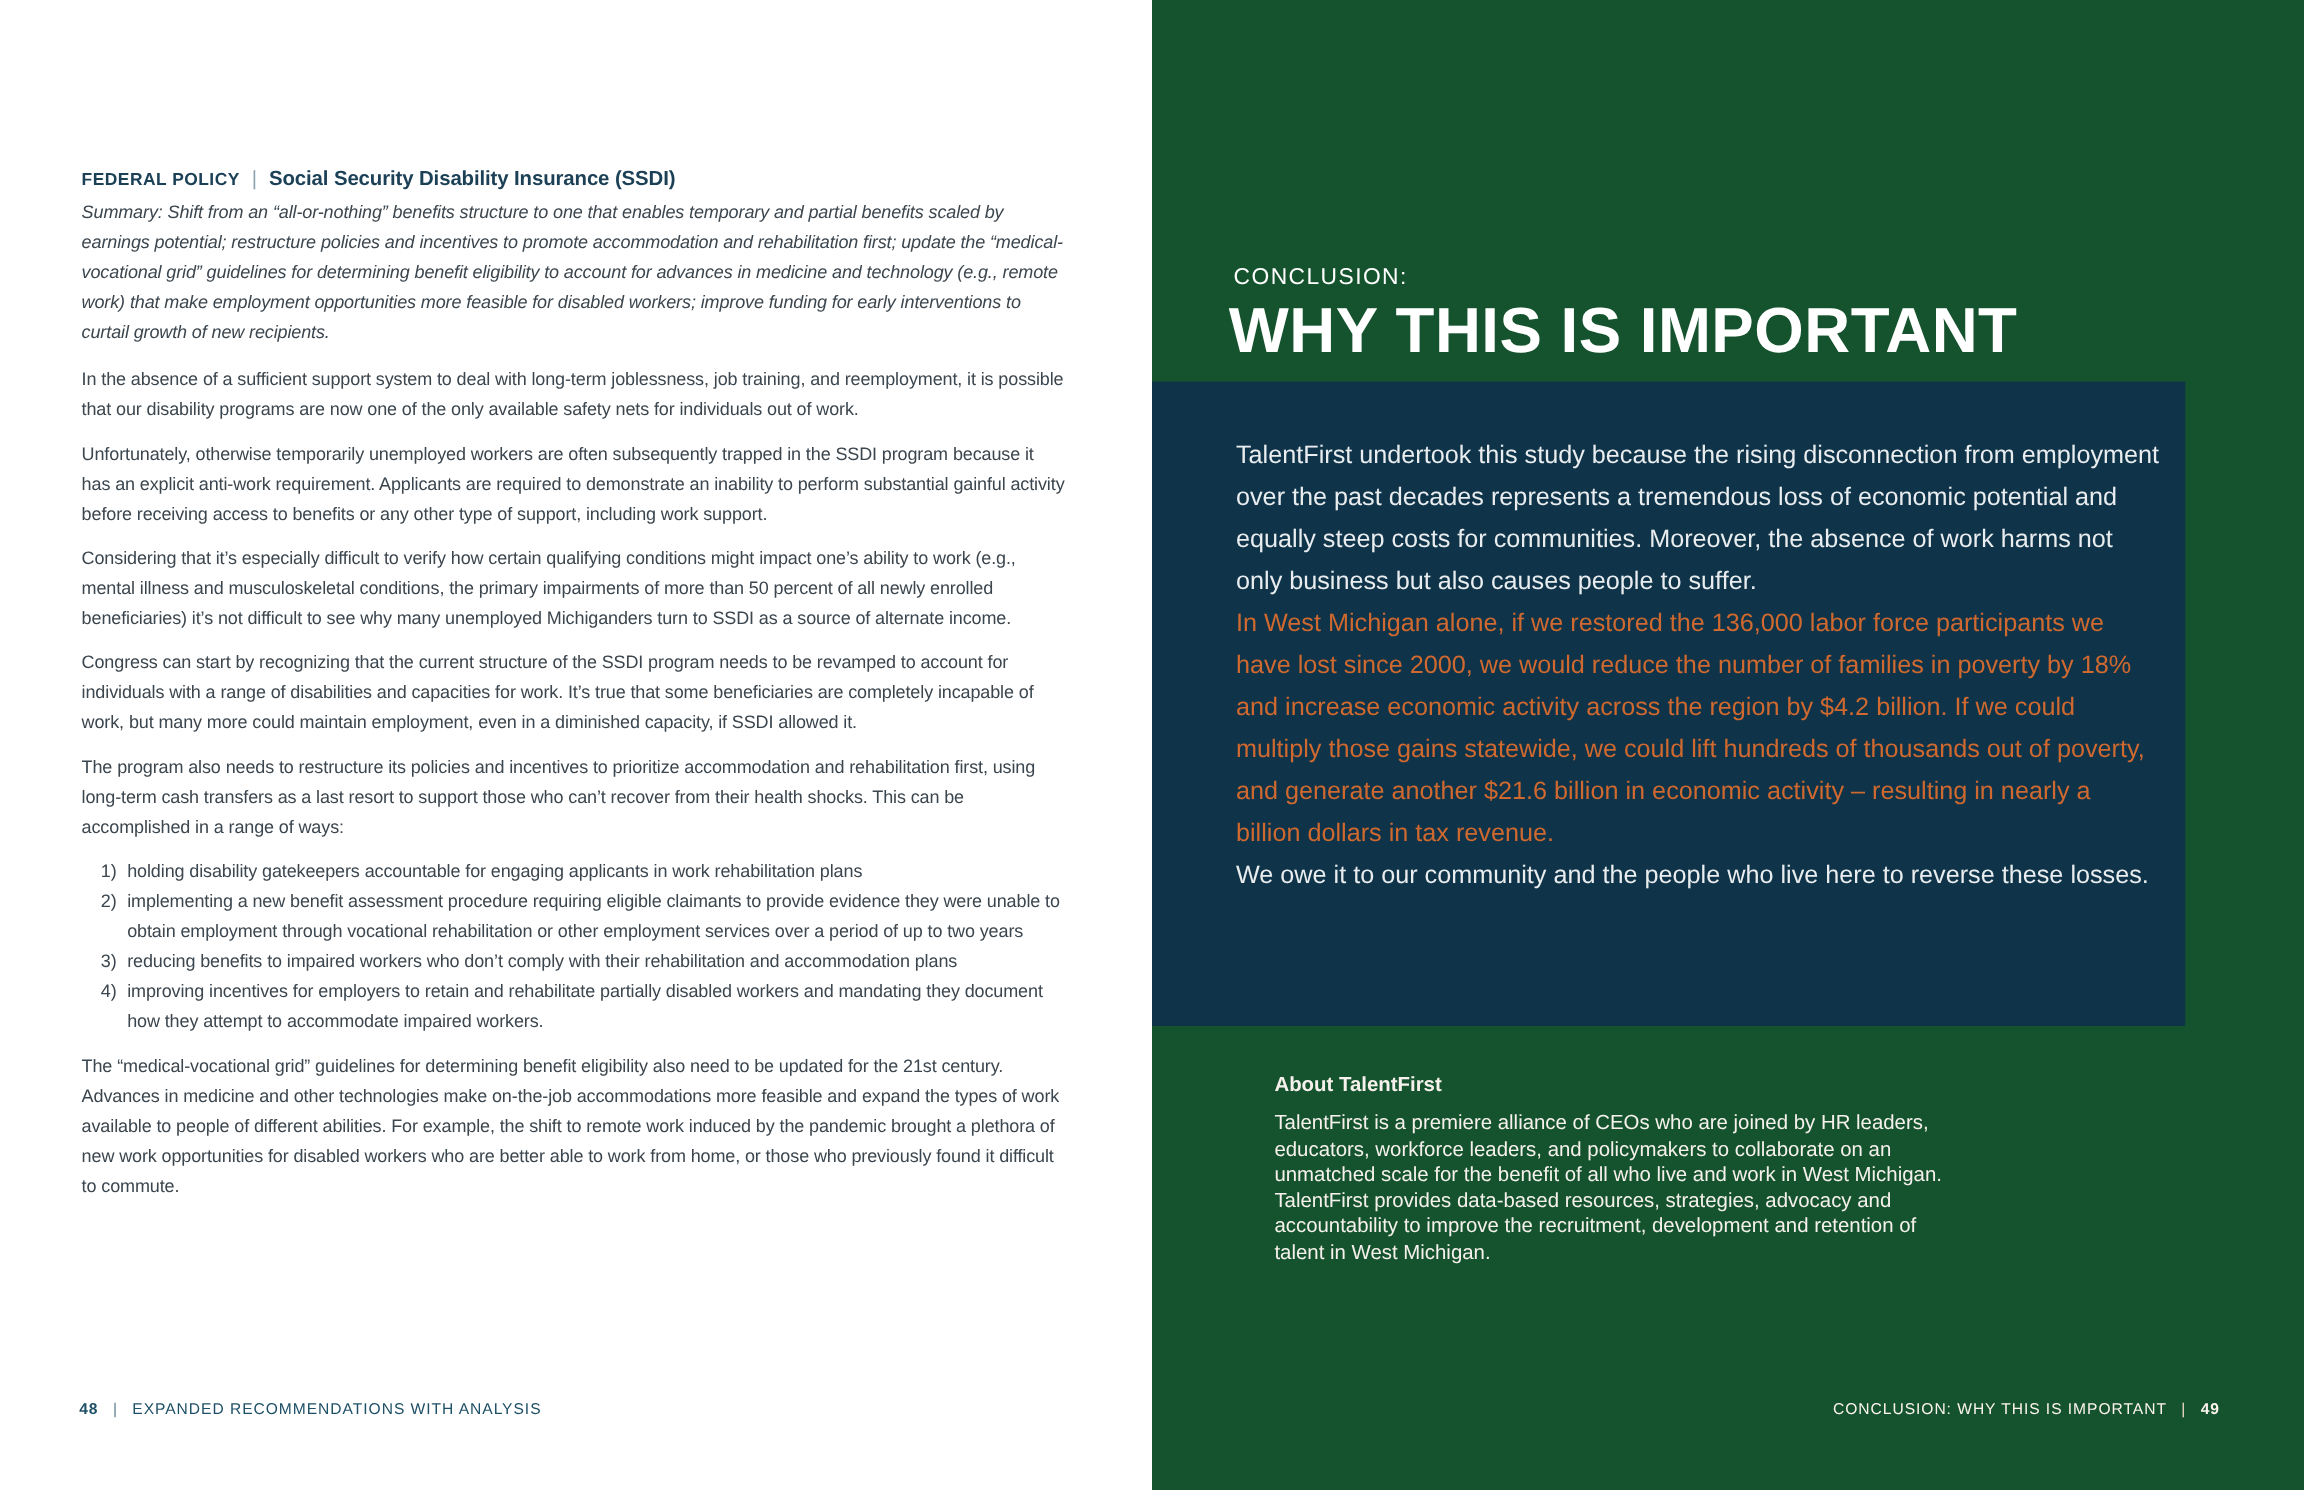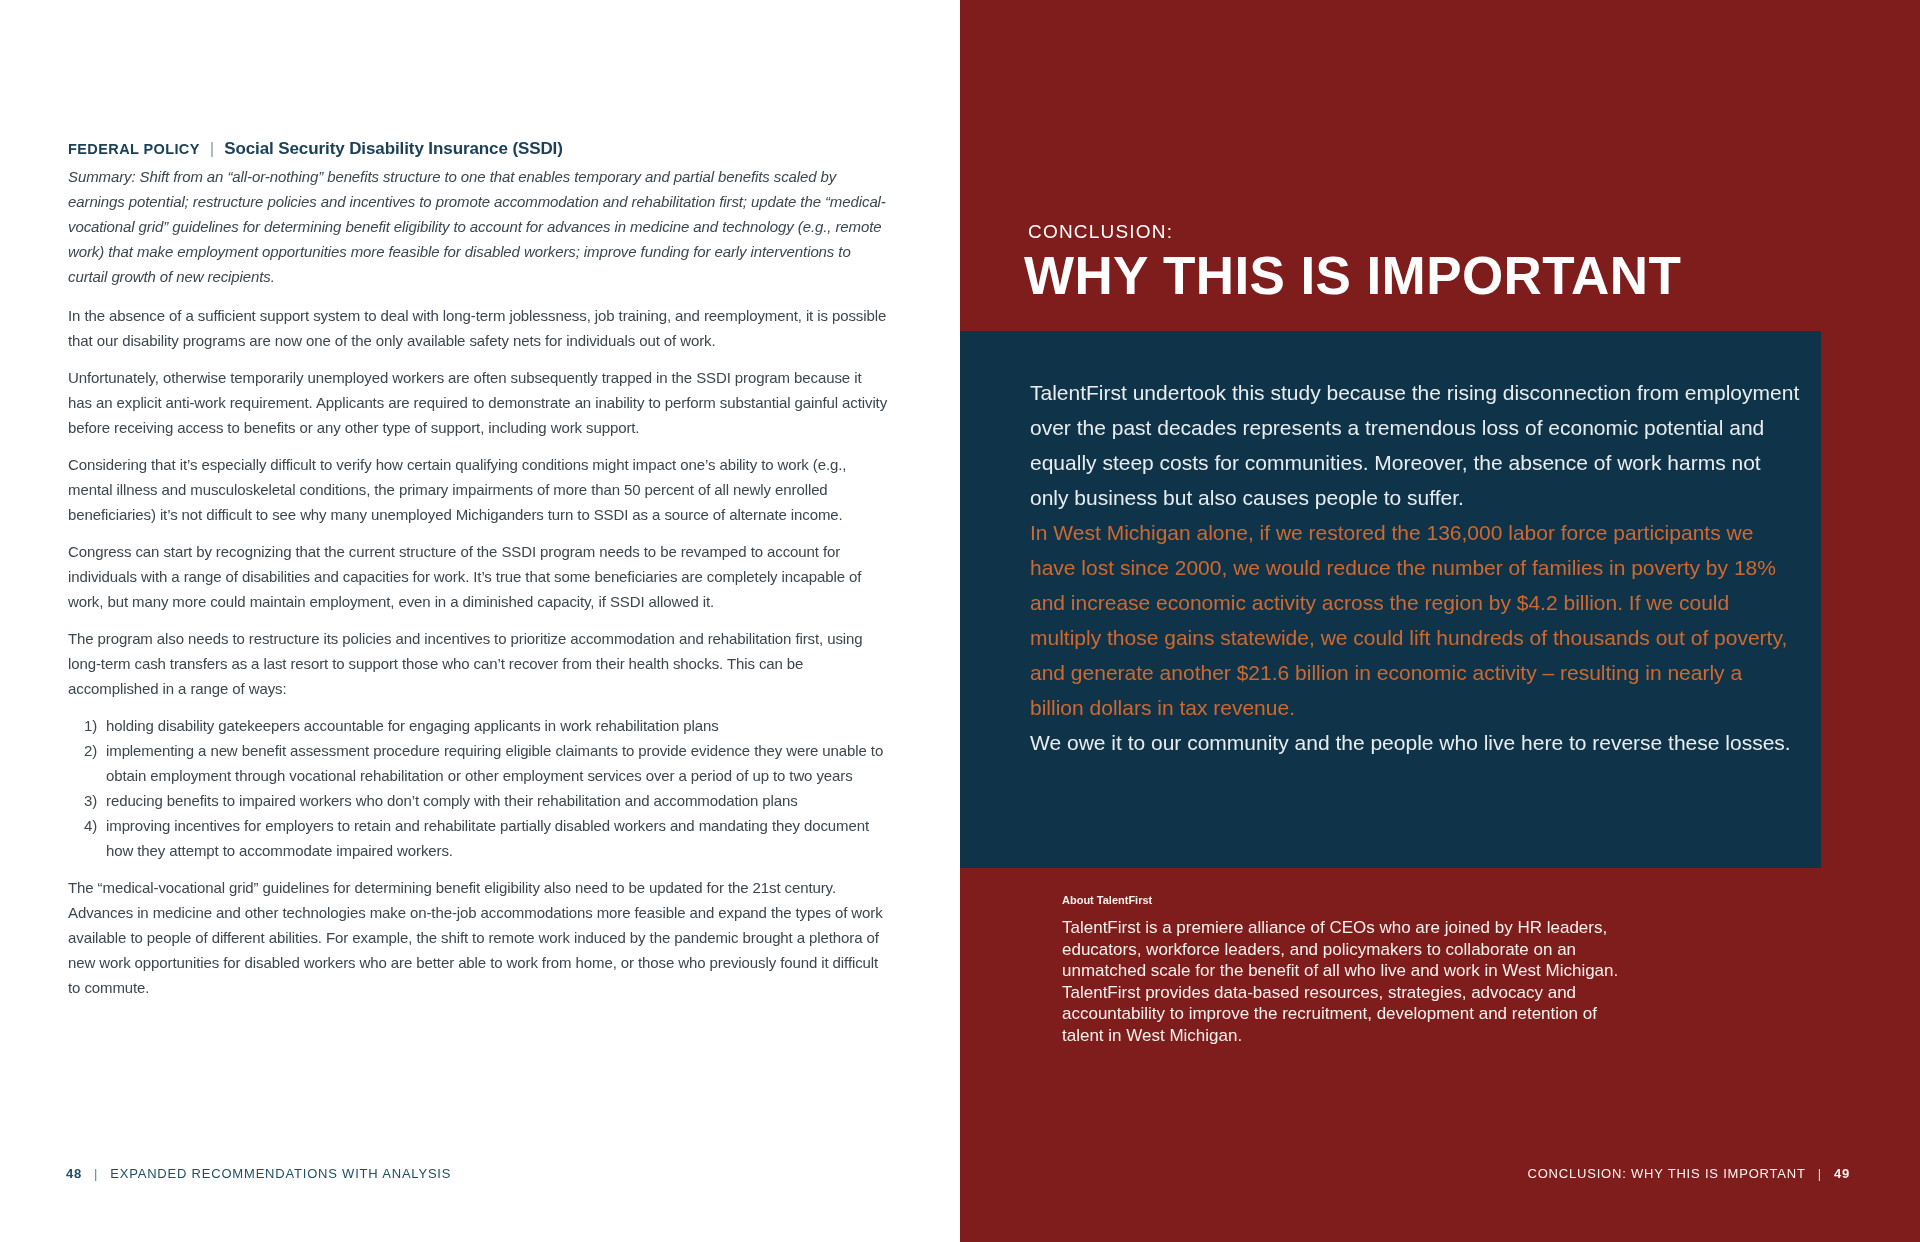--- a/index.html
+++ b/index.html
@@ -21,34 +21,34 @@
   .list{margin:0 0 12px 16px;}
   .list-item{display:flex;}
   .list-num{flex:0 0 22px;}
   .list-text{flex:1;}
   .footer-left{position:absolute;left:66px;top:1166px;font-size:13px;letter-spacing:0.8px;
                color:#1D4F66;white-space:nowrap;text-align:right;}
   .fl-page{font-weight:700;margin-right:12px;}
   .fl-bar{margin-right:12px;color:#5E8396;font-weight:300;}
 
   
-  .page-right{position:absolute;left:960px;top:0;width:960px;height:1242px;background:#7f1d1d;}
+  .page-right{position:absolute;left:960px;top:0;width:960px;height:1242px;background:#14532d;}
   .r-kicker{position:absolute;left:68px;top:221px;color:#ffffff;font-size:19px;
             letter-spacing:1.2px;font-weight:400;}
   .r-title{position:absolute;left:64px;top:245px;color:#ffffff;font-size:53px;
            font-weight:700;letter-spacing:0.4px;}
-  .navy-panel{position:absolute;left:0;top:331px;width:861px;height:537px;background:#0F3449;
+  .navy-panel{position:absolute;left:0;top:318px;width:861px;height:537px;background:#0F3449;
               box-sizing:border-box;padding:44px 20px 0 70px;color:#E9EDEF;
               font-size:21px;line-height:35px;overflow:hidden;}
   .navy-panel p{margin:0;}
   .panel-paragraph{margin-bottom:25px;}
   .panel-quote{color:#D0692F;margin-left:26px;margin-bottom:23px;}
   .panel-closing{white-space:nowrap;}
   .about{position:absolute;left:102px;top:894px;width:566px;color:#F6F1EC;}
-  .about-heading{font-weight:700;font-size:11px;margin:0 0 11px 0;}
+  .about-heading{font-weight:700;font-size:17px;margin:0 0 11px 0;}
   .about-body{font-size:17px;line-height:21.5px;margin:0;}
   .footer-right{position:absolute;right:70px;top:1166px;font-size:13px;letter-spacing:0.8px;
                 color:#FDF4EE;white-space:nowrap;}
   .fr-bar{margin-left:12px;color:#F4D9C6;font-weight:300;}
   .fr-page{font-weight:700;margin-left:12px;}
 </style>
 </head>
 <body>
 
 <div class="spread">

